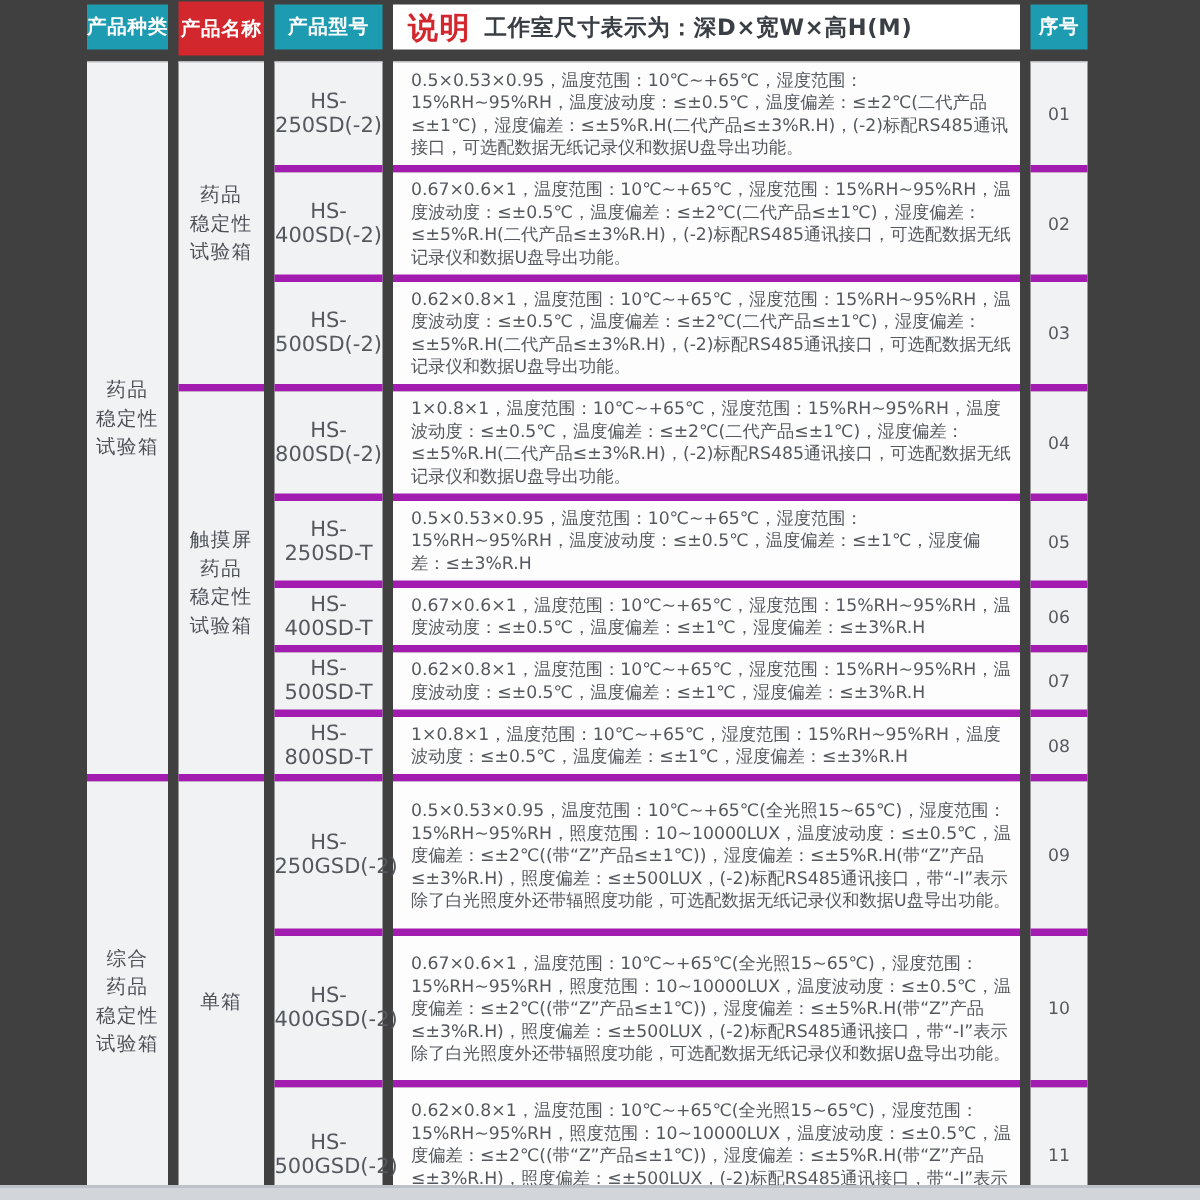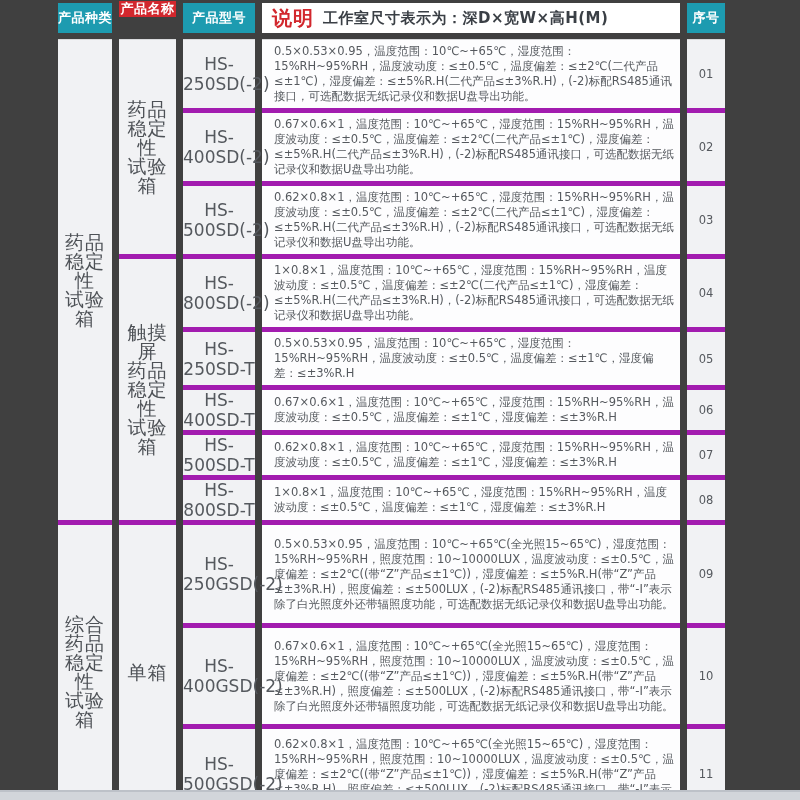--- a/index.html
+++ b/index.html
@@ -25,50 +25,50 @@
     height: 30px;
     margin-bottom: 6px;
     display: flex;
     align-items: center;
     justify-content: center;
     font-size: 13px;
     font-weight: bold;
     letter-spacing: 0.5px;
   }
   .hc.teal { background: #1d9bb0; color: #ffffff; }
-  .hc.red  { background: #d2272d; color: #ffffff; height: 16px; margin-top: -2px; margin-bottom: 4px; }
+  .hc.red  { background: #d2272d; color: #ffffff; height: 36px; margin-top: -2px; margin-bottom: 4px; }
   .hc.desc {
     background: #ffffff;
     justify-content: flex-start;
     padding-left: 10px;
     gap: 9px;
   }
   .desc-title { color: #d2272d; font-size: 20px; font-weight: bold; letter-spacing: 1px; }
   .desc-sub   { color: #3a3f45; font-size: 15px; font-weight: bold; }
 
   tbody td {
     vertical-align: middle;
     border-bottom: 5px solid #a21caf;
     color: #55595e;
   }
   tbody tr.first-row td { border-top: 1px solid #d9dadc; }
 
   td.cell-cat, td.cell-name {
     background: #f1f2f4;
     text-align: center;
-    font-size: 19px;
+    font-size: 13px;
     color: #4d5156;
     white-space: pre-line;
     line-height: 19px;
     letter-spacing: 1px;
   }
   td.cell-model {
     background: #f1f2f4;
     text-align: center;
-    font-size: 17px;
+    font-size: 14px;
     color: #55595e;
   }
   td.cell-desc {
     background: #fdfdfe;
     font-size: 11.5px;
     line-height: 15px;
     padding: 4px 6px 4px 12px;
     text-align: left;
     color: #55595e;
   }

